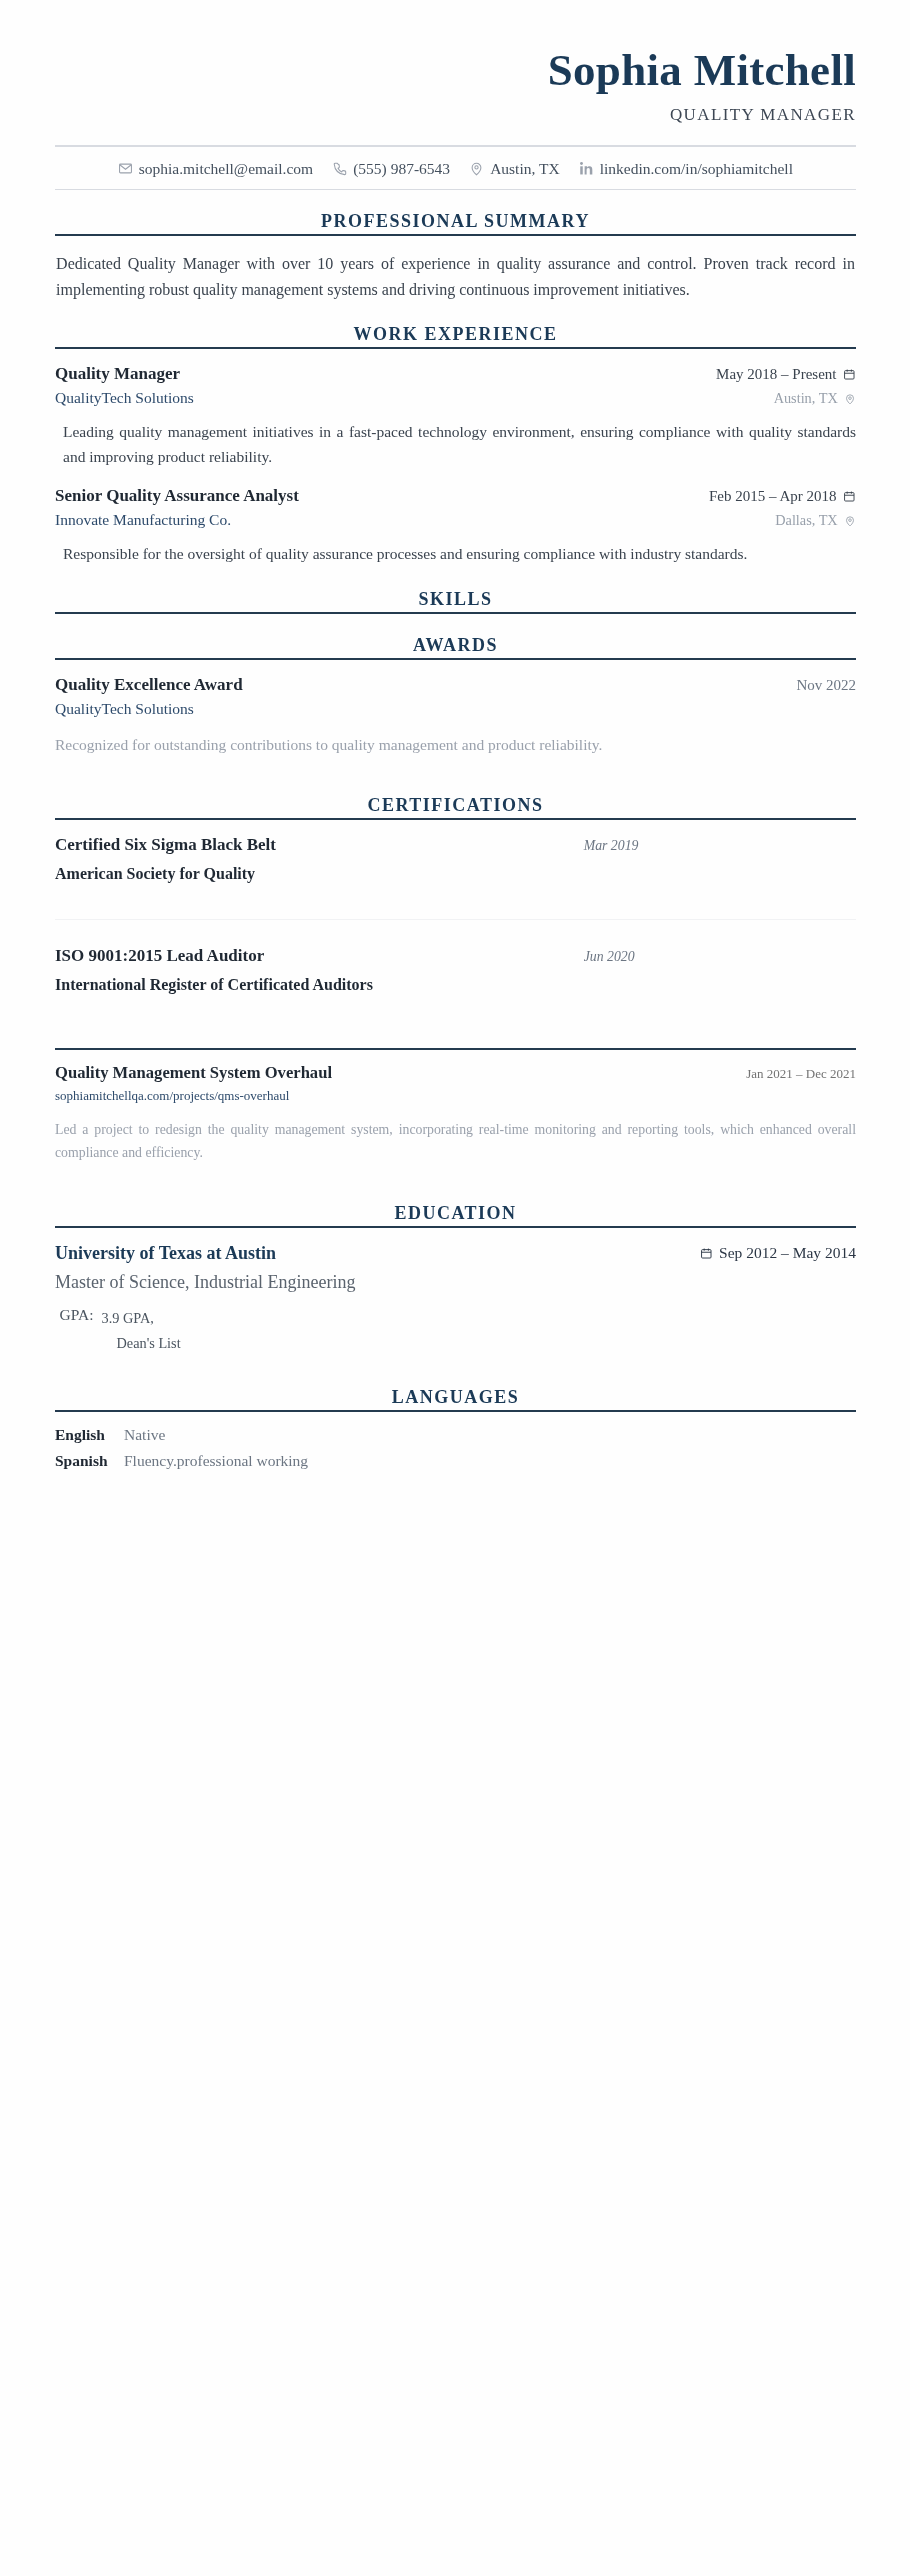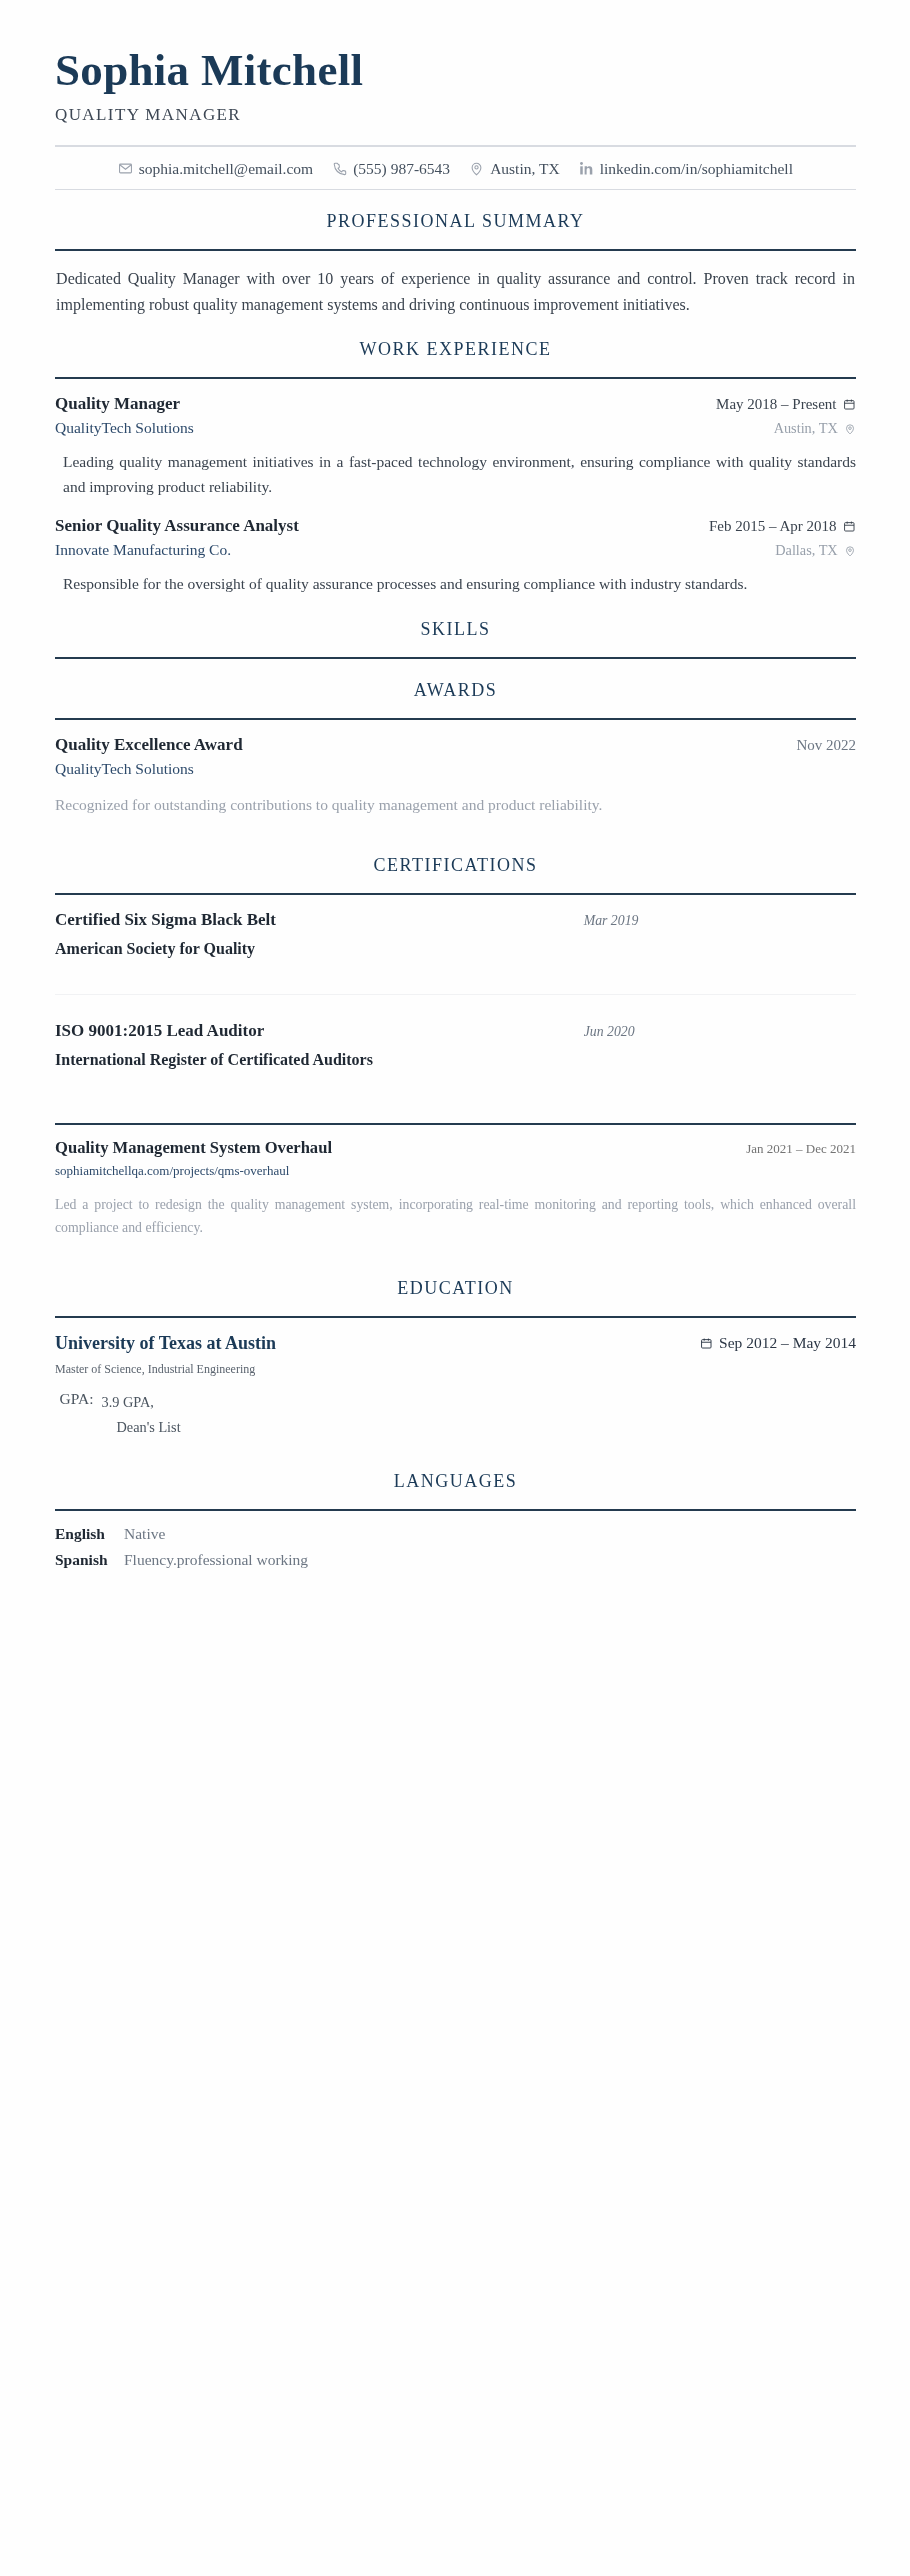--- a/index.html
+++ b/index.html
@@ -26,21 +26,21 @@
   }
 
   .inner {
     width: 911px;
     padding: 0 55px;
   }
 
   
   .header {
     padding-top: 45px;
-    text-align: left;
+    text-align: right;
   }
 
   .name {
     font-family: "Liberation Serif", "DejaVu Serif", serif;
     font-size: 45px;
     font-weight: 700;
     color: #1b3a57;
     letter-spacing: 0.3px;
     line-height: 1.12;
   }
@@ -94,24 +94,24 @@
     background: #d8dbe1;
     width: 100%;
   }
 
   
   .section { padding-top: 20.6px; }
 
   .section-title {
     text-align: center;
     font-size: 18px;
-    font-weight: 400;
+    font-weight: 700;
     letter-spacing: 1.5px;
     color: #1b3a57;
-    padding-bottom: 17px;
+    padding-bottom: 2px;
   }
 
   .section-rule {
     height: 2.3px;
     background: #243b4f;
     width: 100%;
   }
 
   .section-body { padding-top: 15px; }
 
@@ -292,21 +292,21 @@
   .edu-dates {
     font-size: 15.5px;
     color: #2b3645;
     display: flex;
     align-items: center;
     gap: 6.9px;
     white-space: nowrap;
   }
 
   .edu-degree {
-    font-size: 12px;
+    font-size: 18px;
     color: #5a636e;
     padding-top: 8px;
   }
 
   .edu-gpa-row {
     display: flex;
     align-items: flex-start;
     padding-top: 12.6px;
     gap: 8px;
     padding-left: 4.6px;

